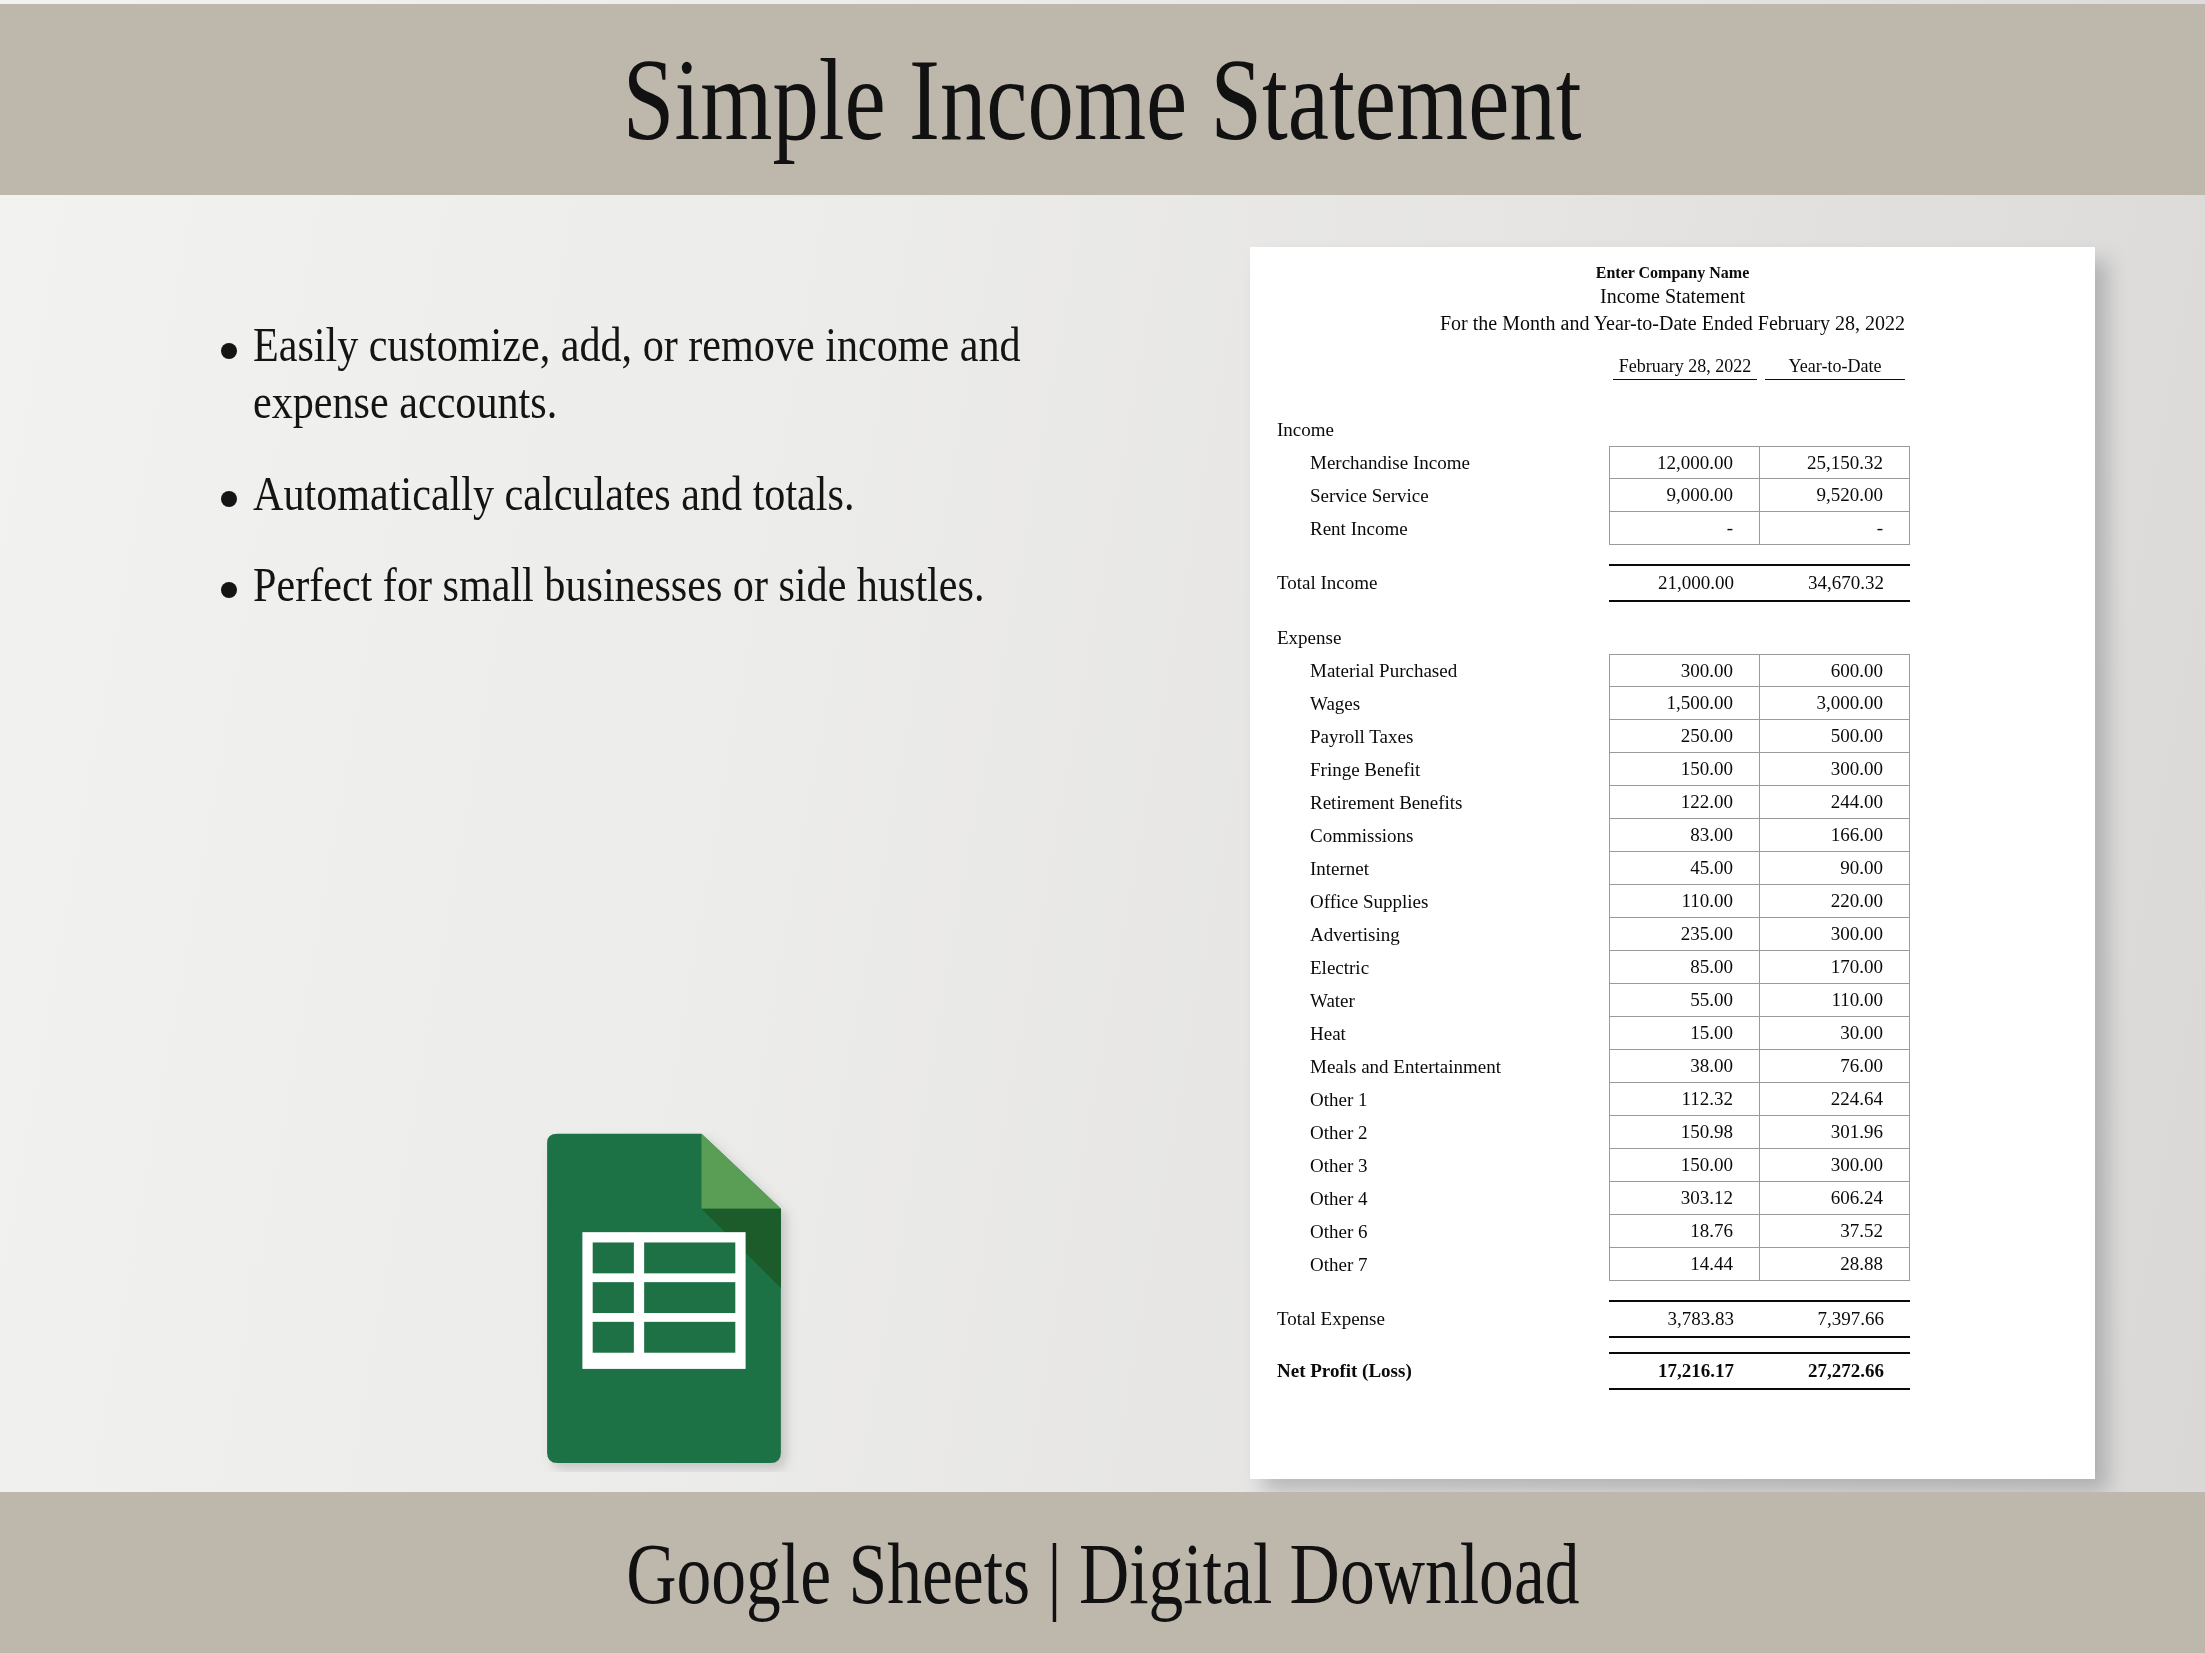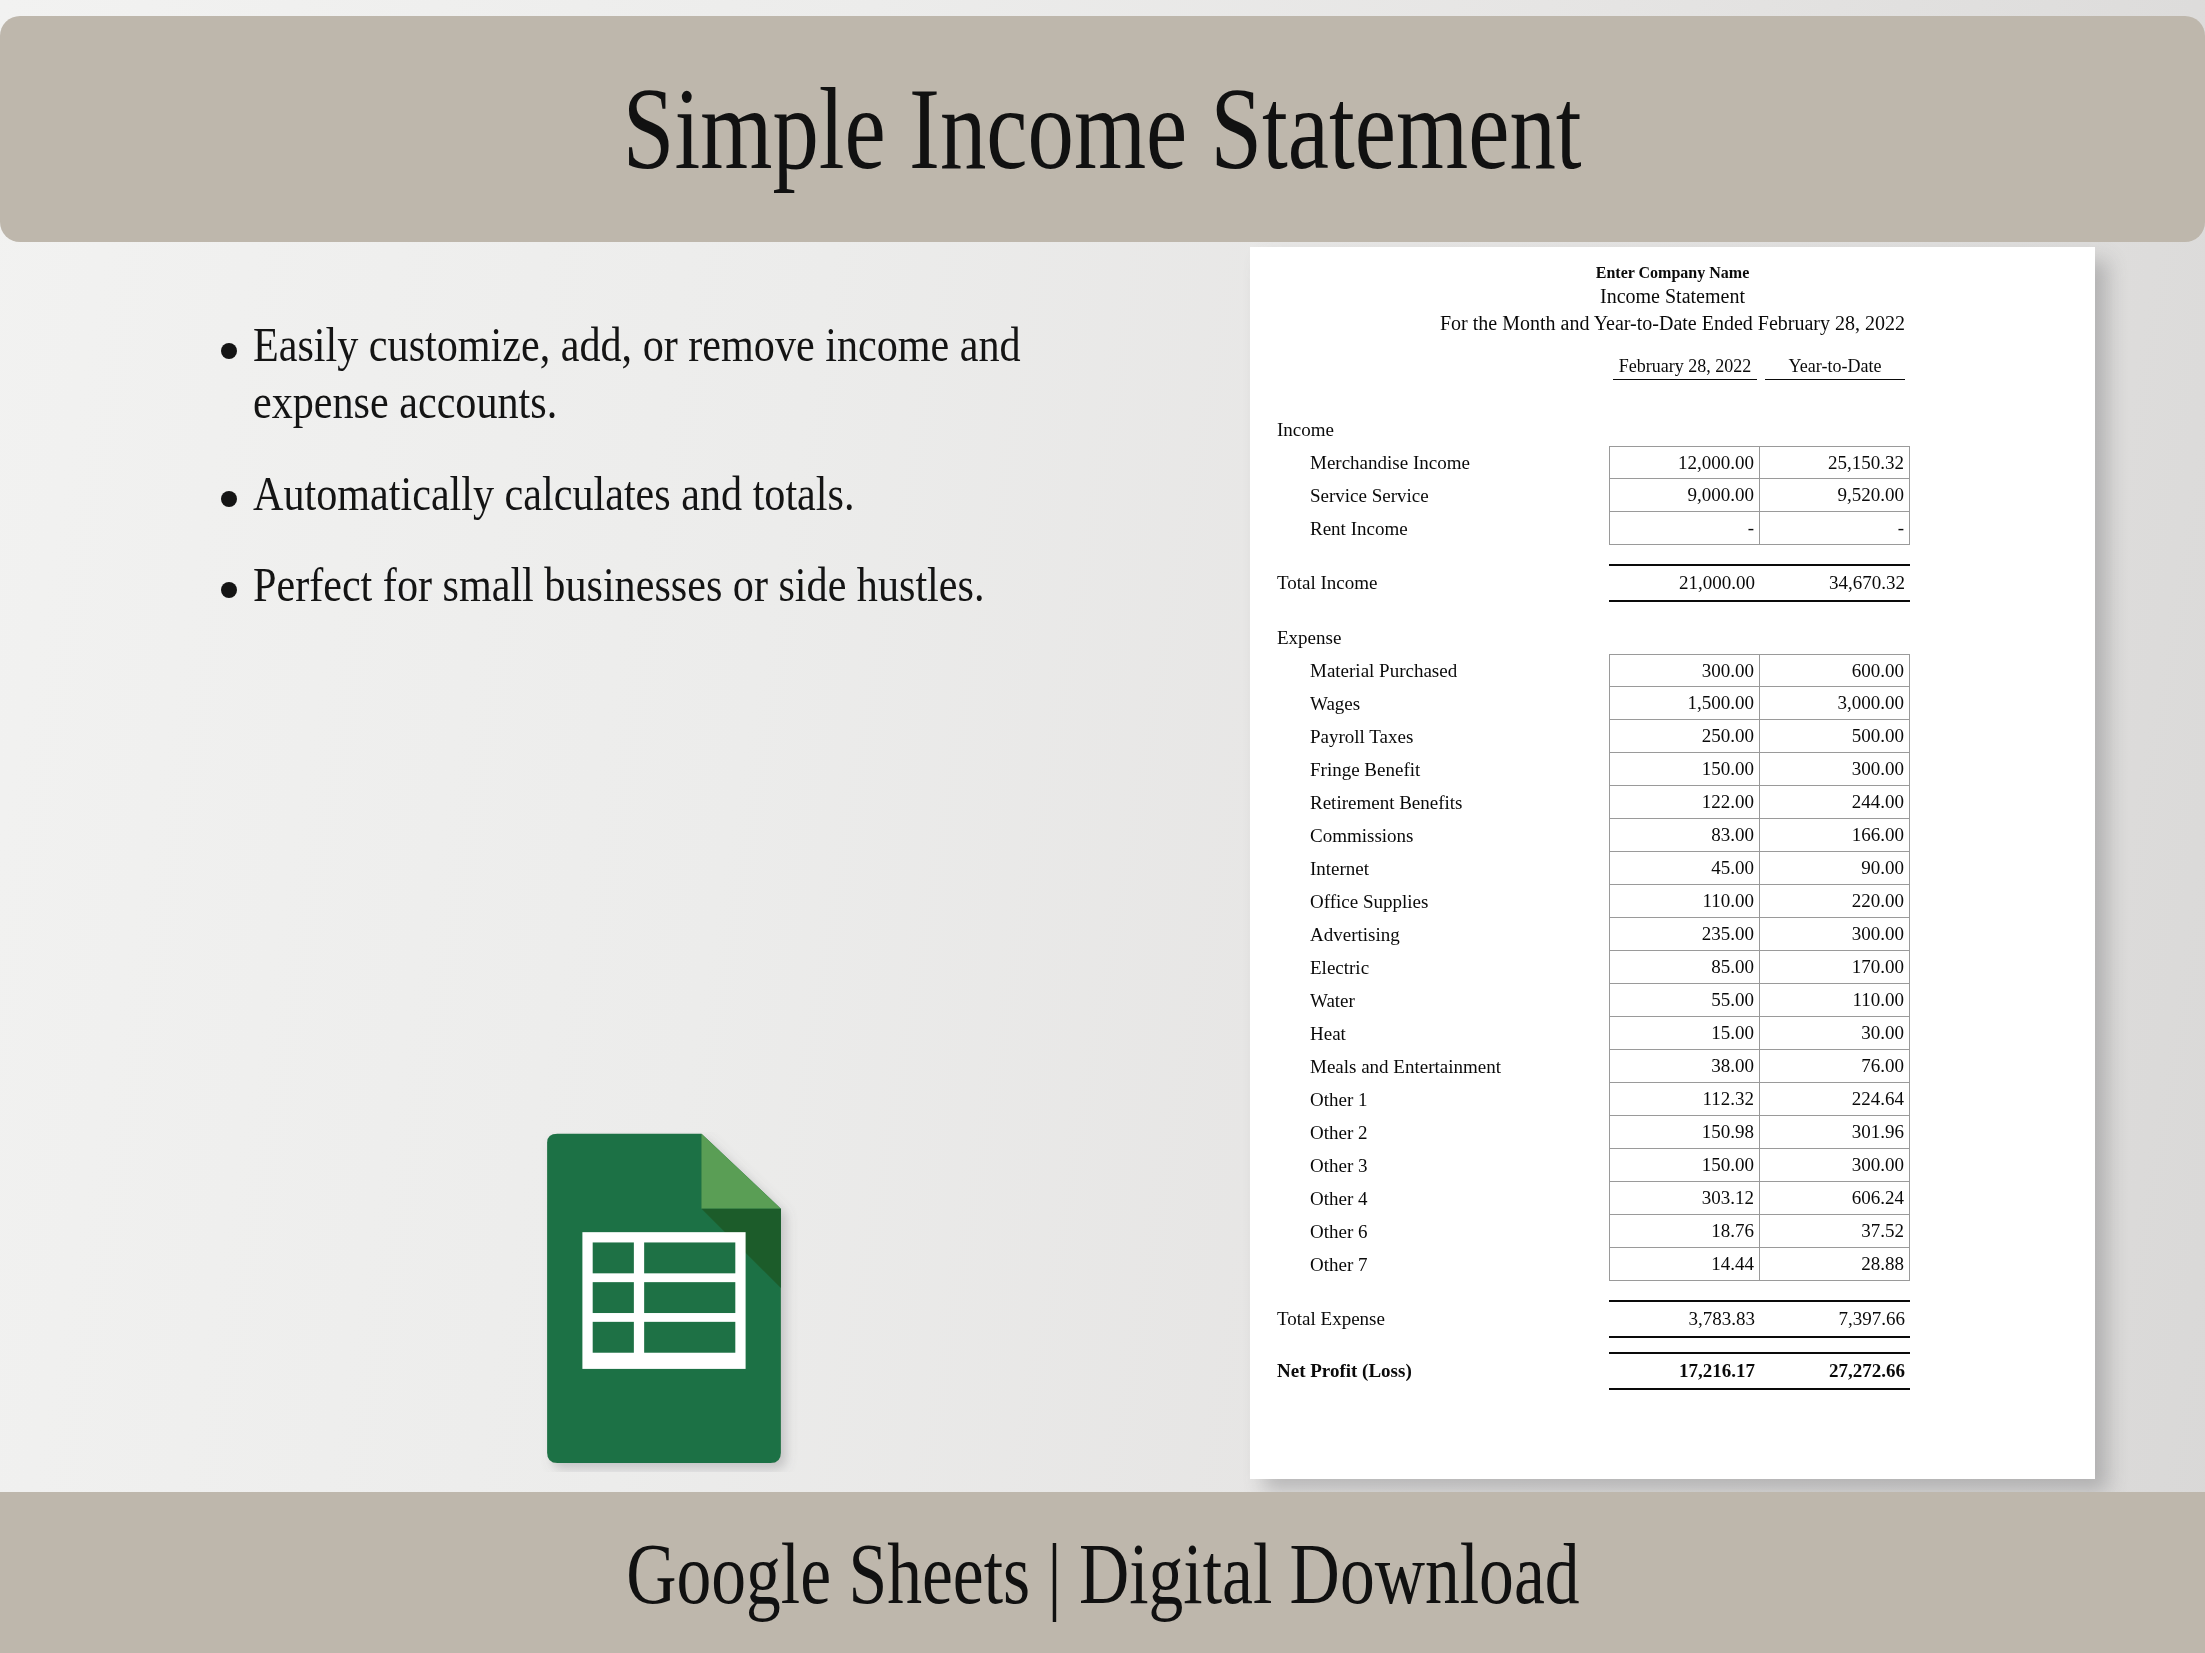--- a/index.html
+++ b/index.html
@@ -24,21 +24,21 @@
   .band {
     position: absolute;
     left: 0;
     width: 2205px;
     background: #beb7ac;
     display: flex;
     align-items: center;
     justify-content: center;
     z-index: 5;
   }
-  .band-top { top: 16px; height: 226px; border-radius: 20px; }
+  .band-top { top: 4px; height: 191px; }
   .band-bottom { top: 1492px; height: 162px; }
 
   .band-title {
     color: #111111;
     font-family: "Liberation Serif", "DejaVu Serif", serif;
     font-weight: 400;
     letter-spacing: 0px;
     white-space: nowrap;
     transform: scaleX(0.80);
     transform-origin: center center;
@@ -137,21 +137,21 @@
   }
   .slabel.indent { left: 60px; }
   .slabel.bold { font-weight: bold; }
 
   .scell {
     position: absolute;
     height: 33px;
     box-sizing: border-box;
     font-size: 19px;
     text-align: right;
-    padding-right: 5px;
+    padding-right: 26px;
     display: flex;
     align-items: center;
     justify-content: flex-end;
   }
   .c1 { left: 359px; width: 151px; }
   .c2 { left: 509px; width: 151px; }
 
   .boxed .scell {
     border: 0.7px solid #9a9a9a;
     border-top: none;

